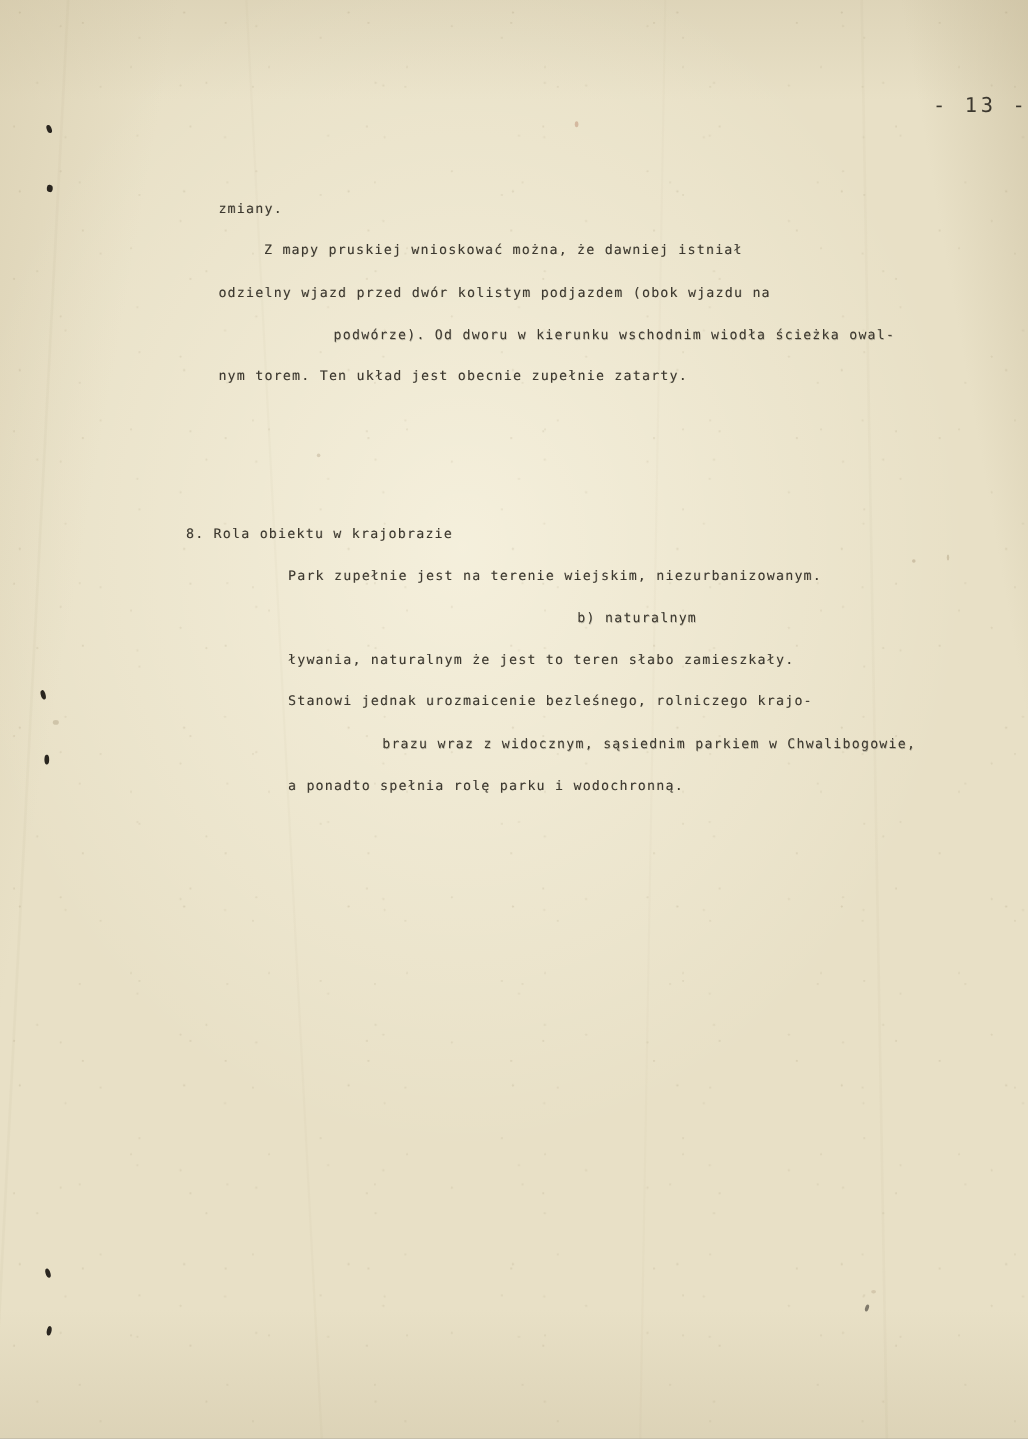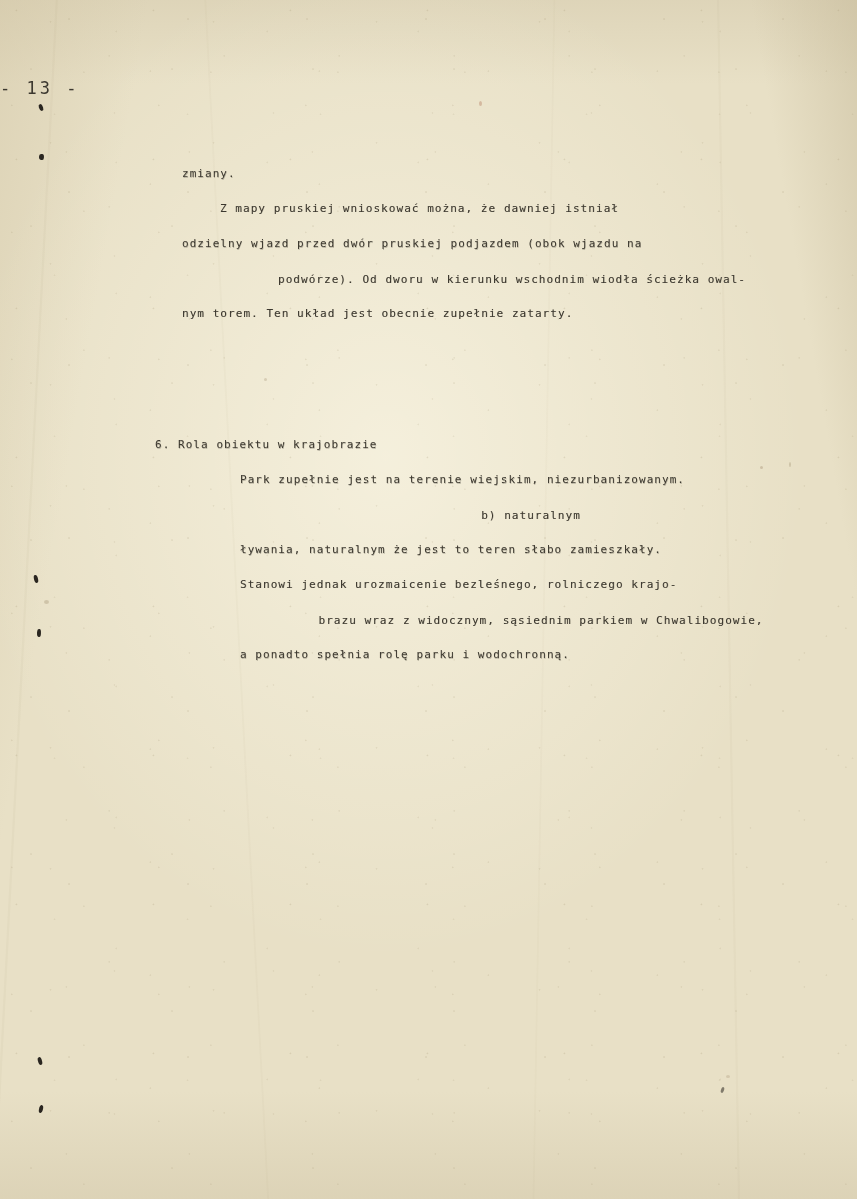--- a/index.html
+++ b/index.html
@@ -75,21 +75,21 @@
     background: rgba(120,95,60,0.45);
     border-radius: 50%;
   }
 
   
   .folio {
     position: absolute;
     top: 78px;
     left: 0;
     width: 857px;
-    text-align: left;
+    text-align: right;
     font-size: 17px;
     letter-spacing: 3px;
   }
 
   .body {
     position: absolute;
     top: 156px;
     left: 182px;
     width: 660px;
   }
@@ -140,27 +140,27 @@
   <div class="faint-mark" style="left:264px; top:378px; width:3px; height:3px;  opacity:.45;"></div>
   <div class="faint-mark" style="left:726px; top:1075px;width:4px; height:3px;  opacity:.4;"></div>
 
   <div class="folio">-  13  -</div>
 
   <div class="body">
 
     <div class="line j1">zmiany.</div>
 
     <div class="line ind-para j2">Z mapy pruskiej wnioskować można, że dawniej istniał</div>
-    <div class="line j1">odzielny wjazd przed dwór pruskiej podjazdem (obok wjazdu na</div>
+    <div class="line j1">odzielny wjazd przed dwór kolistym podjazdem (obok wjazdu na</div>
     <div class="line j3">podwórze). Od dworu w kierunku wschodnim wiodła ścieżka owal-</div>
     <div class="line j4">nym torem. Ten układ jest obecnie zupełnie zatarty.</div>
 
     <div class="gap-lg"></div>
 
-    <div class="line sec-head j1" style="margin-left:-27px;">6. Rola obiektu w krajobrazie</div>
+    <div class="line sec-head j1" style="margin-left:-27px;">8. Rola obiektu w krajobrazie</div>
 
     <div class="line ind-sub j1">Park zupełnie jest na terenie wiejskim, niezurbanizowanym.</div>
 
     <div class="line ind-alpha j3">b) naturalnym</div>
     <div class="line ind-sub j1">ływania, naturalnym że jest to teren słabo zamieszkały.</div>
     <div class="line ind-sub j2">Stanowi jednak urozmaicenie bezleśnego, rolniczego krajo-</div>
     <div class="line ind-sub j3">brazu wraz z widocznym, sąsiednim parkiem w Chwalibogowie,</div>
     <div class="line ind-sub j1">a ponadto spełnia rolę parku i wodochronną.</div>
 
   </div>

